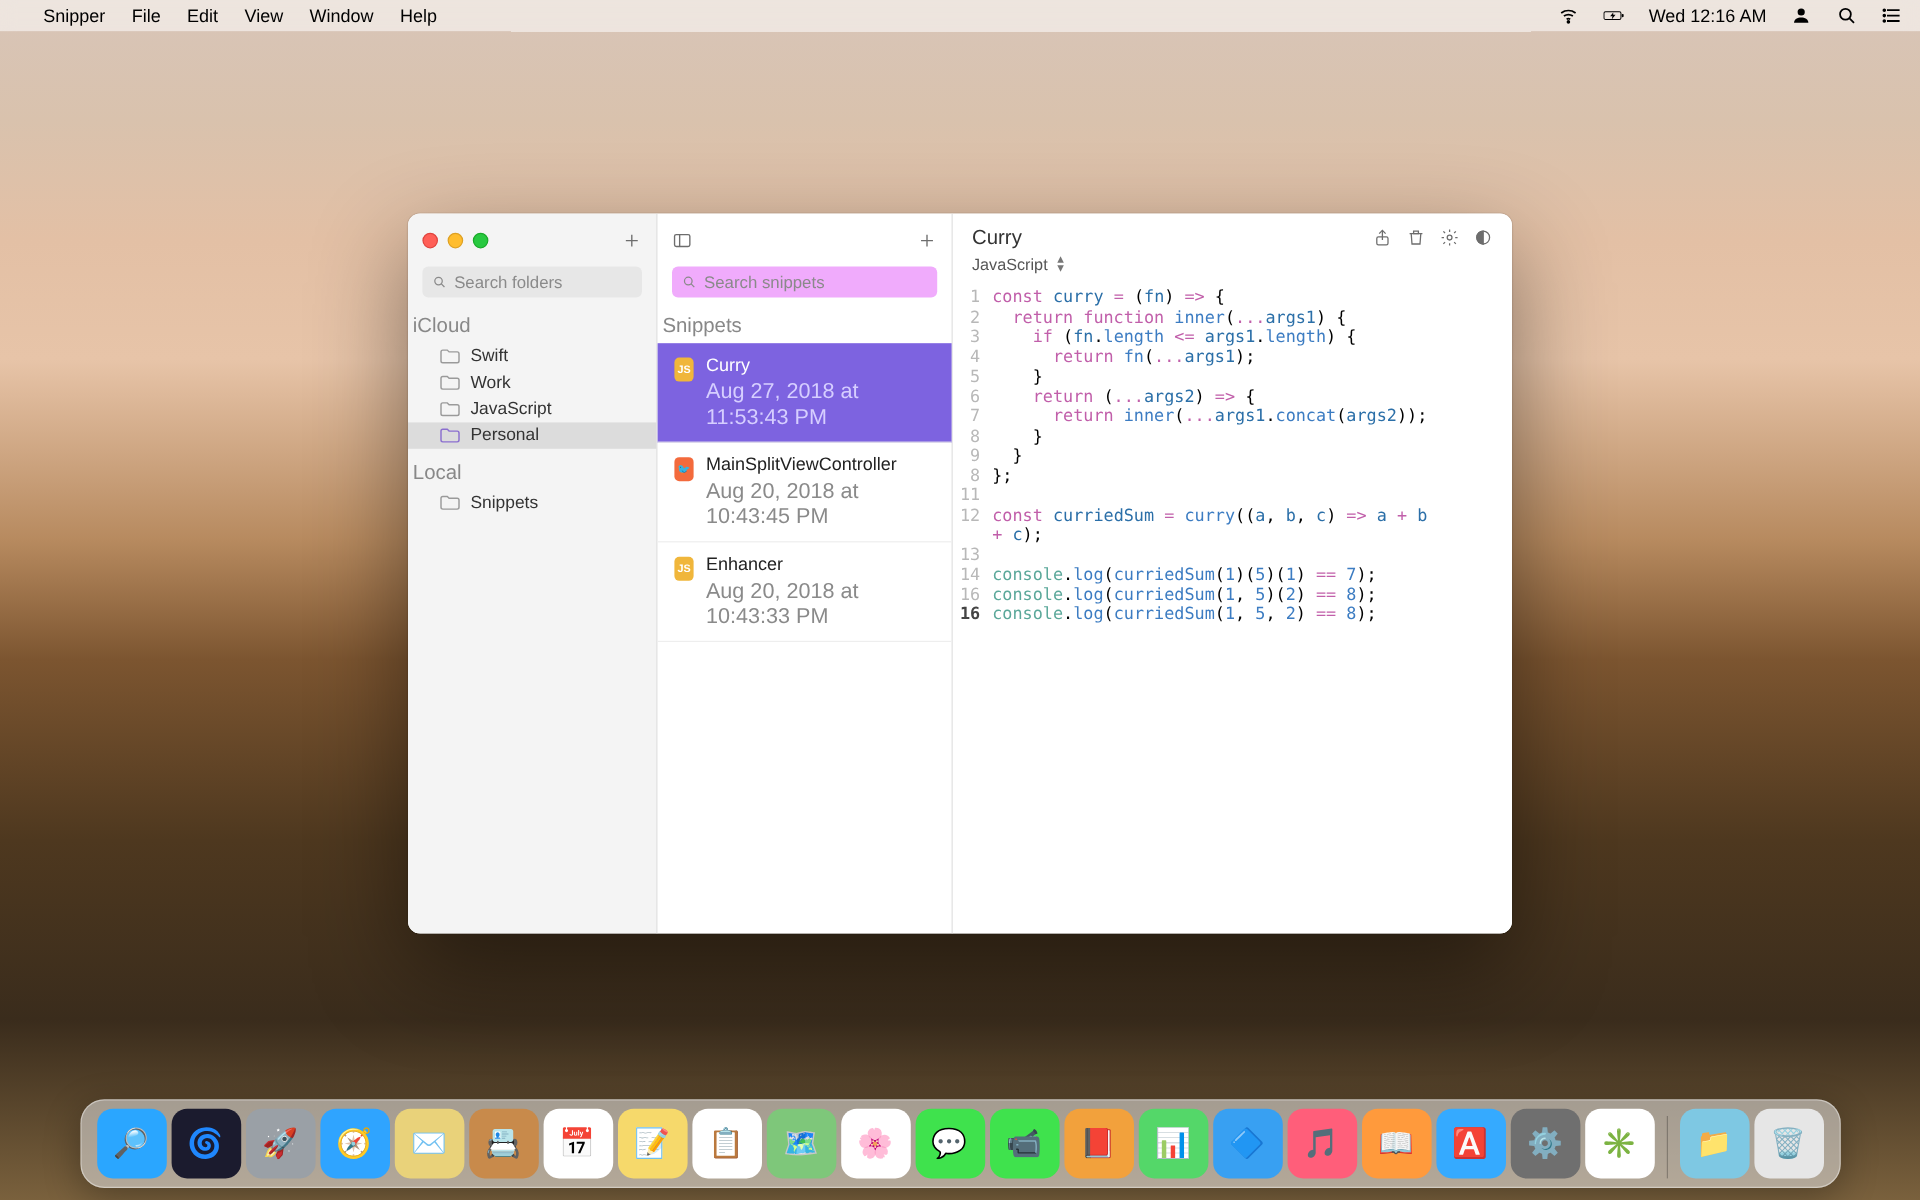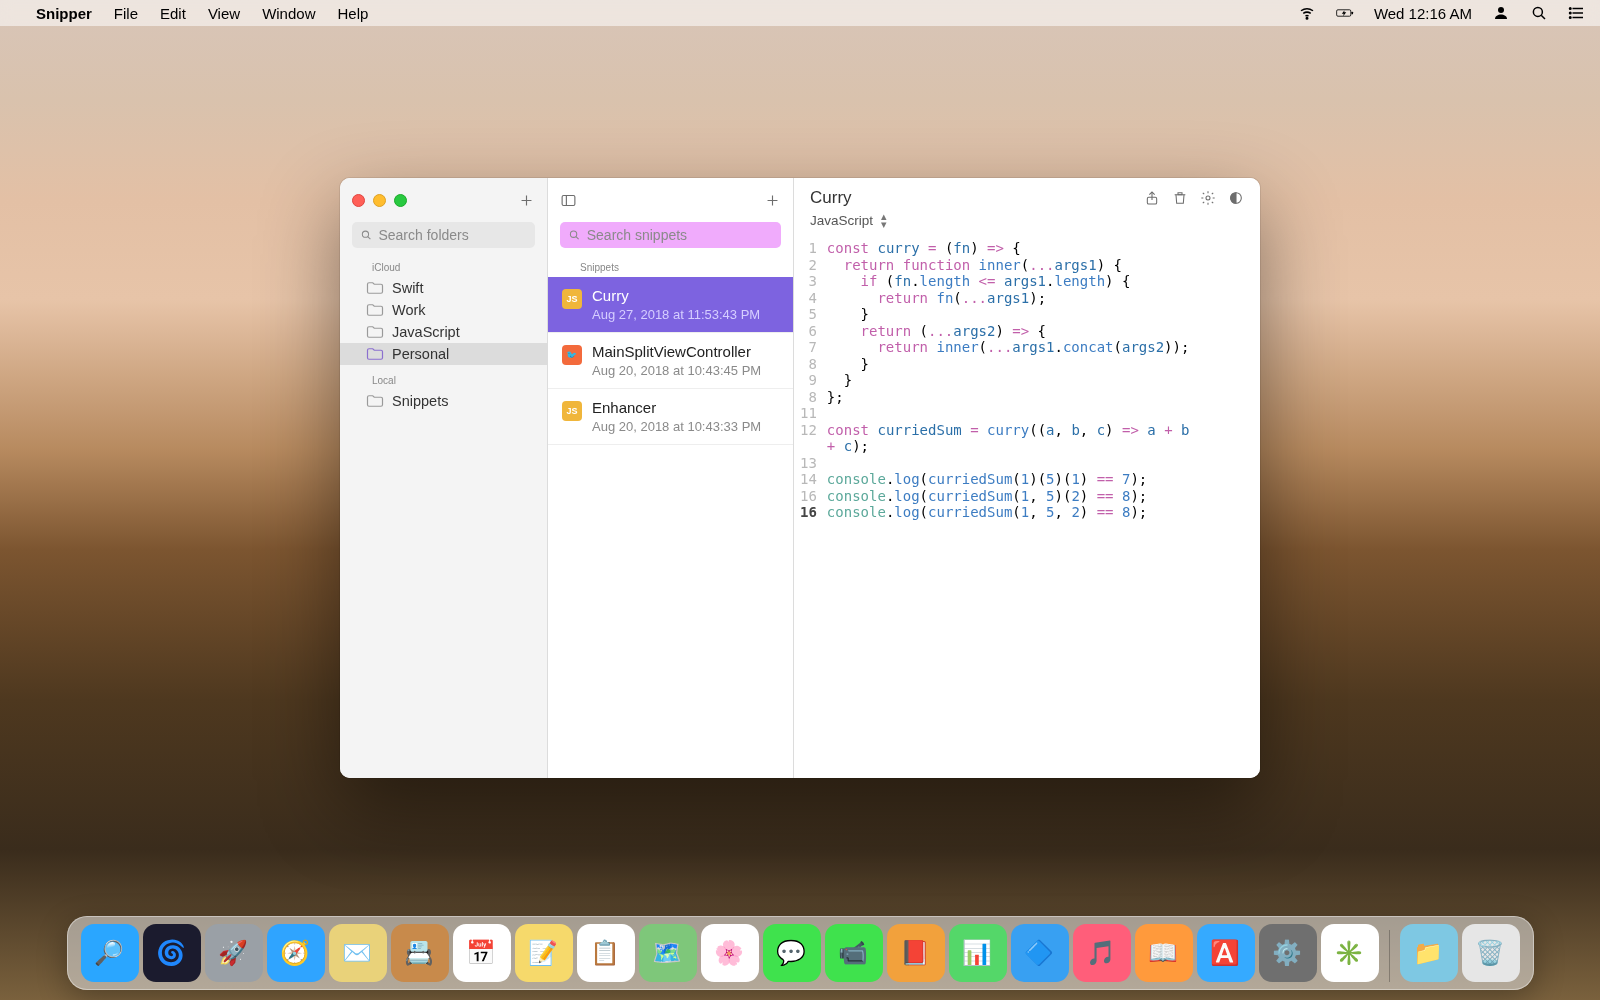--- a/index.html
+++ b/index.html
@@ -14,21 +14,21 @@
   
   .menubar {
     position: absolute; top:0; left:0; right:0; height:26px;
     background: rgba(255,255,255,0.55);
     backdrop-filter: blur(6px);
     display:flex; align-items:center;
     padding:0 14px;
     font-size:15px; color:#000;
   }
   .menubar .left { display:flex; align-items:center; gap:22px; }
-  .menubar .left .app { font-weight:700; }
+  .menubar .left .app { font-weight:400; }
   .menubar .right { margin-left:auto; display:flex; align-items:center; gap:20px; }
   .menubar svg { width:18px; height:18px; display:block; }
 
   
   .window {
     position:absolute; left:340px; top:178px; width:920px; height:600px;
     background:#fff; border-radius:10px;
     box-shadow: 0 30px 80px rgba(0,0,0,0.45), 0 0 0 1px rgba(0,0,0,0.08);
     display:flex; overflow:hidden;
   }
@@ -53,21 +53,21 @@
     display:flex; align-items:center; padding:0 8px; gap:6px;
     color:#8a8a8a; font-size:14px;
   }
   .col2 .search { background:#f0abfc; }
   .search input {
     border:none; background:transparent; outline:none;
     font-size:14px; color:#333; width:100%;
   }
   .search input::placeholder { color:#8a8a8a; }
 
-  .section-label { font-size:10px; color:#888; padding:4px 16px 4px 32px; }
+  .section-label { font-size:17px; color:#888; padding:4px 16px 4px 4px; }
 
   .folder-row {
     display:flex; align-items:center; gap:8px;
     padding:3px 10px 3px 26px; font-size:14.5px; color:#333;
     cursor:default;
   }
   .folder-row.selected { background:#dcdcdc; }
   .folder-icn { width:18px; height:14px; color:#9a9a9a; }
   .folder-row.selected .folder-icn { color:#8b6fcf; }
 
@@ -77,21 +77,21 @@
   }
   .snippet-row .badge {
     width:20px; height:20px; border-radius:4px; margin-top:2px;
     display:flex; align-items:center; justify-content:center;
     font-size:9px; font-weight:700; color:#fff;
   }
   .badge-js { background:#f0b63b; }
   .badge-swift { background:#f36a3c; }
   .snippet-row .meta { display:flex; flex-direction:column; gap:3px; }
   .snippet-row .title { font-size:15px; color:#222; }
-  .snippet-row .date  { font-size:13px; color:#8a8a8a; }
+  .snippet-row .date  { font-size:18px; color:#8a8a8a; }
   .snippet-row.active { background:#7d63e0; }
   .snippet-row.active .title { color:#fff; }
   .snippet-row.active .date  { color:#d6ceff; }
 
   
   .ed-header { padding:10px 16px 4px 16px; display:flex; align-items:center; }
   .ed-header .title { font-size:17px; color:#333; flex:1; }
   .ed-actions { display:flex; gap:12px; color:#6d6d6d; }
   .ed-actions svg { width:16px; height:16px; display:block; }
 

